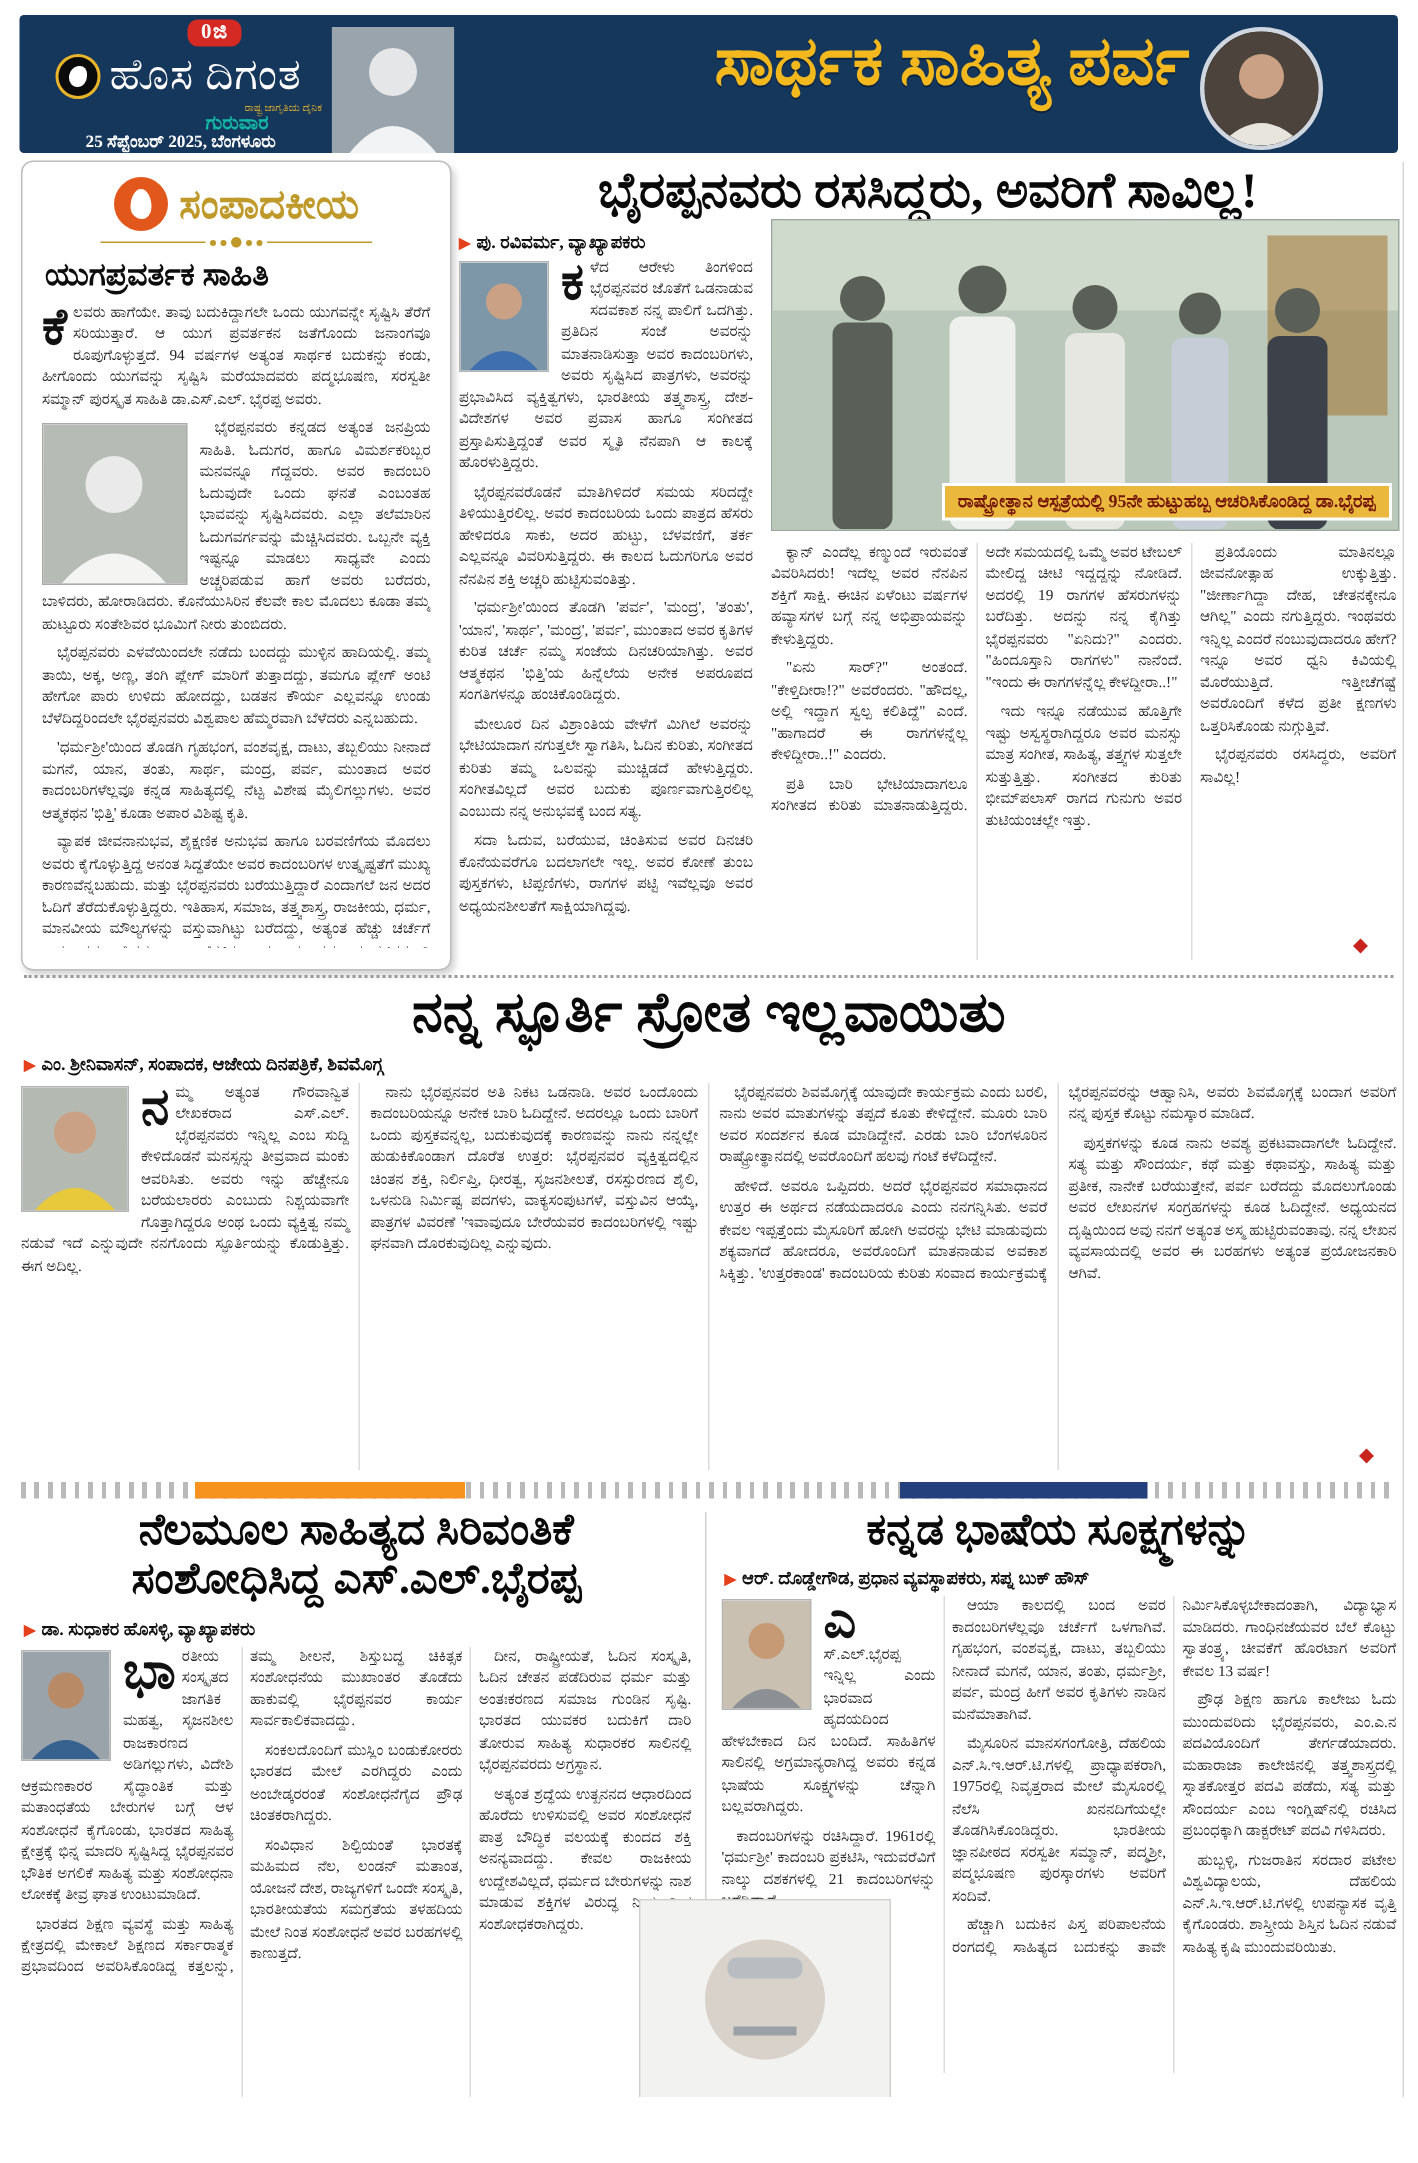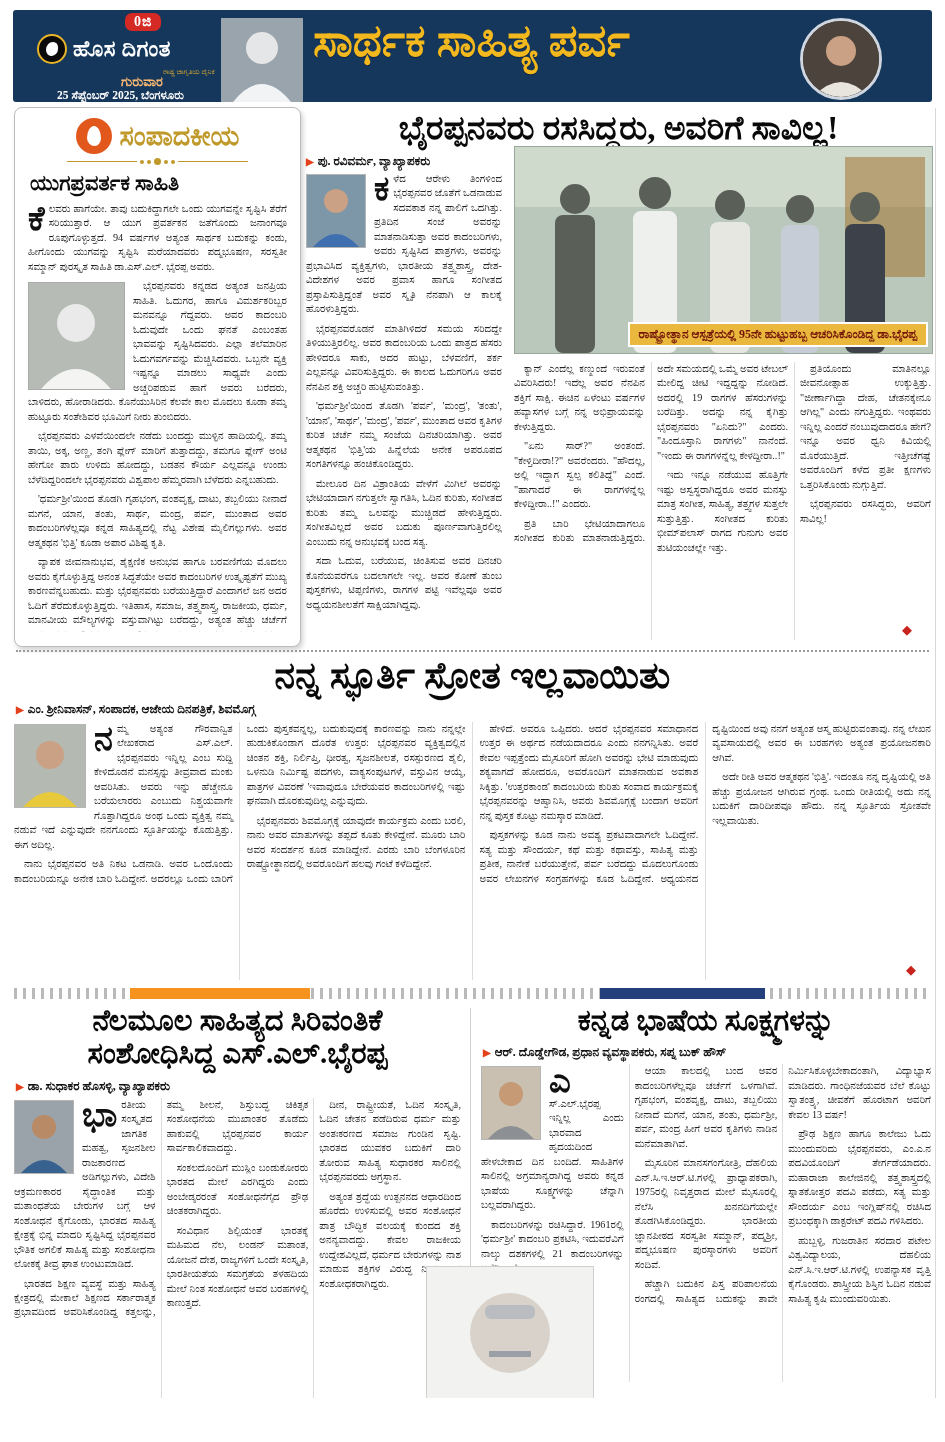--- a/index.html
+++ b/index.html
@@ -8,26 +8,26 @@
   .abs{position:absolute;}
 
   
   .header{left:13px;top:10px;width:919px;height:92px;background:#16375c;border-radius:3px;overflow:hidden;}
   .mast-badge{left:112px;top:3px;background:#d42a23;color:#fff;font-weight:bold;font-size:14px;
               padding:1px 9px;border-radius:7px;letter-spacing:1px;}
   .logo-row{left:24px;top:24px;display:flex;align-items:center;gap:6px;}
   .logo-circle{width:26px;height:26px;border-radius:50%;background:#0b0b0b;border:2px solid #e8b42a;
                display:flex;align-items:center;justify-content:center;}
   .logo-bird{width:12px;height:14px;background:#ffffff;border-radius:60% 40% 55% 45%;}
-  .mast-title{color:#ffffff;font-weight:bold;font-size:22px;letter-spacing:.5px;}
+  .mast-title{color:#ffffff;font-weight:normal;font-size:29px;letter-spacing:.5px;}
   .mast-tagline{left:150px;top:58px;color:#e8b42a;font-size:7px;font-weight:normal;}
-  .mast-day{left:108px;top:64px;color:#fdba74;font-size:13px;font-weight:bold;}
+  .mast-day{left:124px;top:64px;color:#14b8a6;font-size:13px;font-weight:bold;}
   .mast-date{left:44px;top:79px;color:#ffffff;font-size:11.5px;font-weight:bold;}
   .hdr-photo-left{left:208px;top:8px;width:82px;height:84px;overflow:hidden;}
-  .banner-title{left:300px;top:8px;width:480px;text-align:left;color:#f2b81e;font-size:45px;
+  .banner-title{left:300px;top:8px;width:480px;text-align:right;color:#f2b81e;font-size:45px;
                 font-weight:bold;line-height:1.05;text-shadow:0 1px 0 #0a2340;}
   .banner-years{left:318px;top:60px;width:240px;color:#ffffff;font-size:21px;font-weight:bold;letter-spacing:1px;margin-top:48px;}
   .hdr-photo-right{right:50px;top:8px;width:76px;height:76px;border-radius:50%;overflow:hidden;
                    border:3px solid #cfd6df;background:#35302a;}
 
   
   .kicker-arrow{color:#e4401c;font-size:10px;margin-right:4px;}
   .byline{font-size:12px;font-weight:bold;color:#111;}
   .body-txt{font-size:10.2px;line-height:1.42;text-align:justify;color:#222;}
   .body-txt p{margin:0 0 5px 0;text-indent:10px;}
@@ -244,21 +244,20 @@
             <circle cx="35" cy="30" r="14" fill="#caa184"></circle>
             <path d="M8 82 Q35 52 62 82 Z" fill="#e8c93c"></path>
           </svg>
       </div>
       <p class="lead"><span class="dc">ನ</span><span>ಮ್ಮ ಅತ್ಯಂತ ಗೌರವಾನ್ವಿತ ಲೇಖಕರಾದ ಎಸ್.ಎಲ್. ಭೈರಪ್ಪನವರು ಇನ್ನಿಲ್ಲ ಎಂಬ ಸುದ್ದಿ ಕೇಳಿದೊಡನೆ ಮನಸ್ಸನ್ನು ತೀವ್ರವಾದ ಮಂಕು ಆವರಿಸಿತು. ಅವರು ಇನ್ನು ಹೆಚ್ಚೇನೂ ಬರೆಯಲಾರರು ಎಂಬುದು ನಿಶ್ಚಯವಾಗೇ ಗೊತ್ತಾಗಿದ್ದರೂ ಅಂಥ ಒಂದು ವ್ಯಕ್ತಿತ್ವ ನಮ್ಮ ನಡುವೆ ಇದೆ ಎನ್ನುವುದೇ ನನಗೊಂದು ಸ್ಫೂರ್ತಿಯನ್ನು ಕೊಡುತ್ತಿತ್ತು. ಈಗ ಅದಿಲ್ಲ.</span></p>
       <div>
           <p>ನಾನು ಭೈರಪ್ಪನವರ ಅತಿ ನಿಕಟ ಒಡನಾಡಿ. ಅವರ ಒಂದೊಂದು ಕಾದಂಬರಿಯನ್ನೂ ಅನೇಕ ಬಾರಿ ಓದಿದ್ದೇನೆ. ಅದರಲ್ಲೂ ಒಂದು ಬಾರಿಗೆ ಒಂದು ಪುಸ್ತಕವನ್ನಲ್ಲ, ಬದುಕುವುದಕ್ಕೆ ಕಾರಣವನ್ನು ನಾನು ನನ್ನಲ್ಲೇ ಹುಡುಕಿಕೊಂಡಾಗ ದೊರೆತ ಉತ್ತರ: ಭೈರಪ್ಪನವರ ವ್ಯಕ್ತಿತ್ವದಲ್ಲಿನ ಚಿಂತನ ಶಕ್ತಿ, ನಿರ್ಲಿಪ್ತಿ, ಧೀರತ್ವ, ಸೃಜನಶೀಲತೆ, ರಸಸ್ಪುರಣದ ಶೈಲಿ, ಒಳನುಡಿ ನಿರ್ಮಿಷ್ಟ ಪದಗಳು, ವಾಕ್ಯಸಂಪುಟಗಳೆ, ವಸ್ತುವಿನ ಆಯ್ಕೆ, ಪಾತ್ರಗಳ ವಿವರಣೆ 'ಇವಾವುದೂ ಬೇರೆಯವರ ಕಾದಂಬರಿಗಳಲ್ಲಿ ಇಷ್ಟು ಘನವಾಗಿ ದೊರಕುವುದಿಲ್ಲ ಎನ್ನುವುದು.</p>
           <p>ಭೈರಪ್ಪನವರು ಶಿವಮೊಗ್ಗಕ್ಕೆ ಯಾವುದೇ ಕಾರ್ಯಕ್ರಮ ಎಂದು ಬರಲಿ, ನಾನು ಅವರ ಮಾತುಗಳನ್ನು ತಪ್ಪದೆ ಕೂತು ಕೇಳಿದ್ದೇನೆ. ಮೂರು ಬಾರಿ ಅವರ ಸಂದರ್ಶನ ಕೂಡ ಮಾಡಿದ್ದೇನೆ. ಎರಡು ಬಾರಿ ಬೆಂಗಳೂರಿನ ರಾಷ್ಟ್ರೋತ್ಥಾನದಲ್ಲಿ ಅವರೊಂದಿಗೆ ಹಲವು ಗಂಟೆ ಕಳೆದಿದ್ದೇನೆ.</p>
           <p>ಹೇಳಿದೆ. ಅವರೂ ಒಪ್ಪಿದರು. ಅದರೆ ಭೈರಪ್ಪನವರ ಸಮಾಧಾನದ ಉತ್ತರ ಈ ಅರ್ಥದ ನಡೆಯದಾದರೂ ಎಂದು ನನಗನ್ನಿಸಿತು. ಅವರೆ ಕೇವಲ ಇಪ್ಪತ್ತೆಂದು ಮೈಸೂರಿಗೆ ಹೋಗಿ ಅವರನ್ನು ಭೇಟಿ ಮಾಡುವುದು ಶಕ್ಯವಾಗದೆ ಹೋದರೂ, ಅವರೊಂದಿಗೆ ಮಾತನಾಡುವ ಅವಕಾಶ ಸಿಕ್ಕಿತ್ತು. 'ಉತ್ತರಕಾಂಡ' ಕಾದಂಬರಿಯ ಕುರಿತು ಸಂವಾದ ಕಾರ್ಯಕ್ರಮಕ್ಕೆ ಭೈರಪ್ಪನವರನ್ನು ಆಹ್ವಾನಿಸಿ, ಅವರು ಶಿವಮೊಗ್ಗಕ್ಕೆ ಬಂದಾಗ ಅವರಿಗೆ ನನ್ನ ಪುಸ್ತಕ ಕೊಟ್ಟು ನಮಸ್ಕಾರ ಮಾಡಿದೆ.</p>
           <p>ಪುಸ್ತಕಗಳನ್ನು ಕೂಡ ನಾನು ಅವಶ್ಯ ಪ್ರಕಟವಾದಾಗಲೇ ಓದಿದ್ದೇನೆ. ಸತ್ಯ ಮತ್ತು ಸೌಂದರ್ಯ, ಕಥೆ ಮತ್ತು ಕಥಾವಸ್ತು, ಸಾಹಿತ್ಯ ಮತ್ತು ಪ್ರತೀಕ, ನಾನೇಕೆ ಬರೆಯುತ್ತೇನೆ, ಪರ್ವ ಬರೆದದ್ದು ಮೊದಲುಗೊಂಡು ಅವರ ಲೇಖನಗಳ ಸಂಗ್ರಹಗಳನ್ನು ಕೂಡ ಓದಿದ್ದೇನೆ. ಅಧ್ಯಯನದ ದೃಷ್ಟಿಯಿಂದ ಅವು ನನಗೆ ಅತ್ಯಂತ ಅಸ್ಮ ಹುಟ್ಟಿರುವಂತಾವು. ನನ್ನ ಲೇಖನ ವ್ಯವಸಾಯದಲ್ಲಿ ಅವರ ಈ ಬರಹಗಳು ಅತ್ಯಂತ ಪ್ರಯೋಜನಕಾರಿ ಆಗಿವೆ.</p>
-          <p>ಅದೇ ರೀತಿ ಅವರ ಆತ್ಮಕಥನ 'ಭಿತ್ತಿ'. ಇದಂತೂ ನನ್ನ ದೃಷ್ಟಿಯಲ್ಲಿ ಅತಿ ಹೆಚ್ಚು ಪ್ರಯೋಜನ ಆಗಿರುವ ಗ್ರಂಥ. ಒಂದು ರೀತಿಯಲ್ಲಿ ಅದು ನನ್ನ ಬದುಕಿಗೆ ದಾರಿದೀಪವೂ ಹೌದು. ನನ್ನ ಸ್ಫೂರ್ತಿಯ ಸ್ರೋತವೇ ಇಲ್ಲವಾಯಿತು.</p>
         </div>
     </div>
     <div class="abs mid-end end-diamond">◆</div>
   </div>
 
   <div class="abs stripe-sep"></div>
   <div class="abs stripe-orange"></div>
   <div class="abs stripe-navy"></div>
 
   <div class="abs bot-left">

